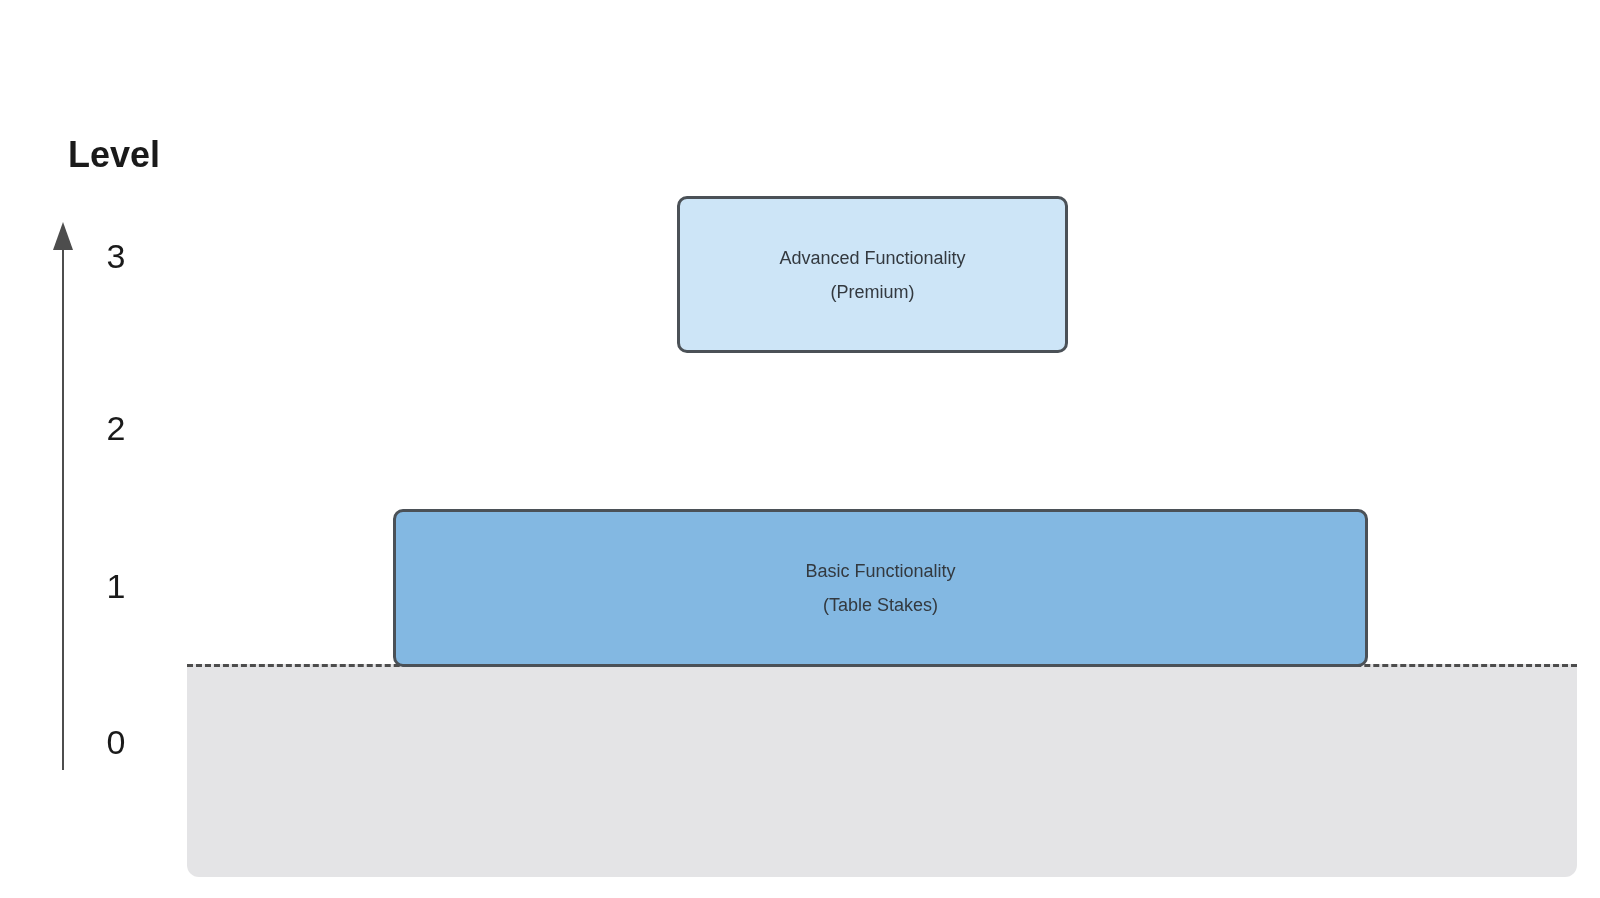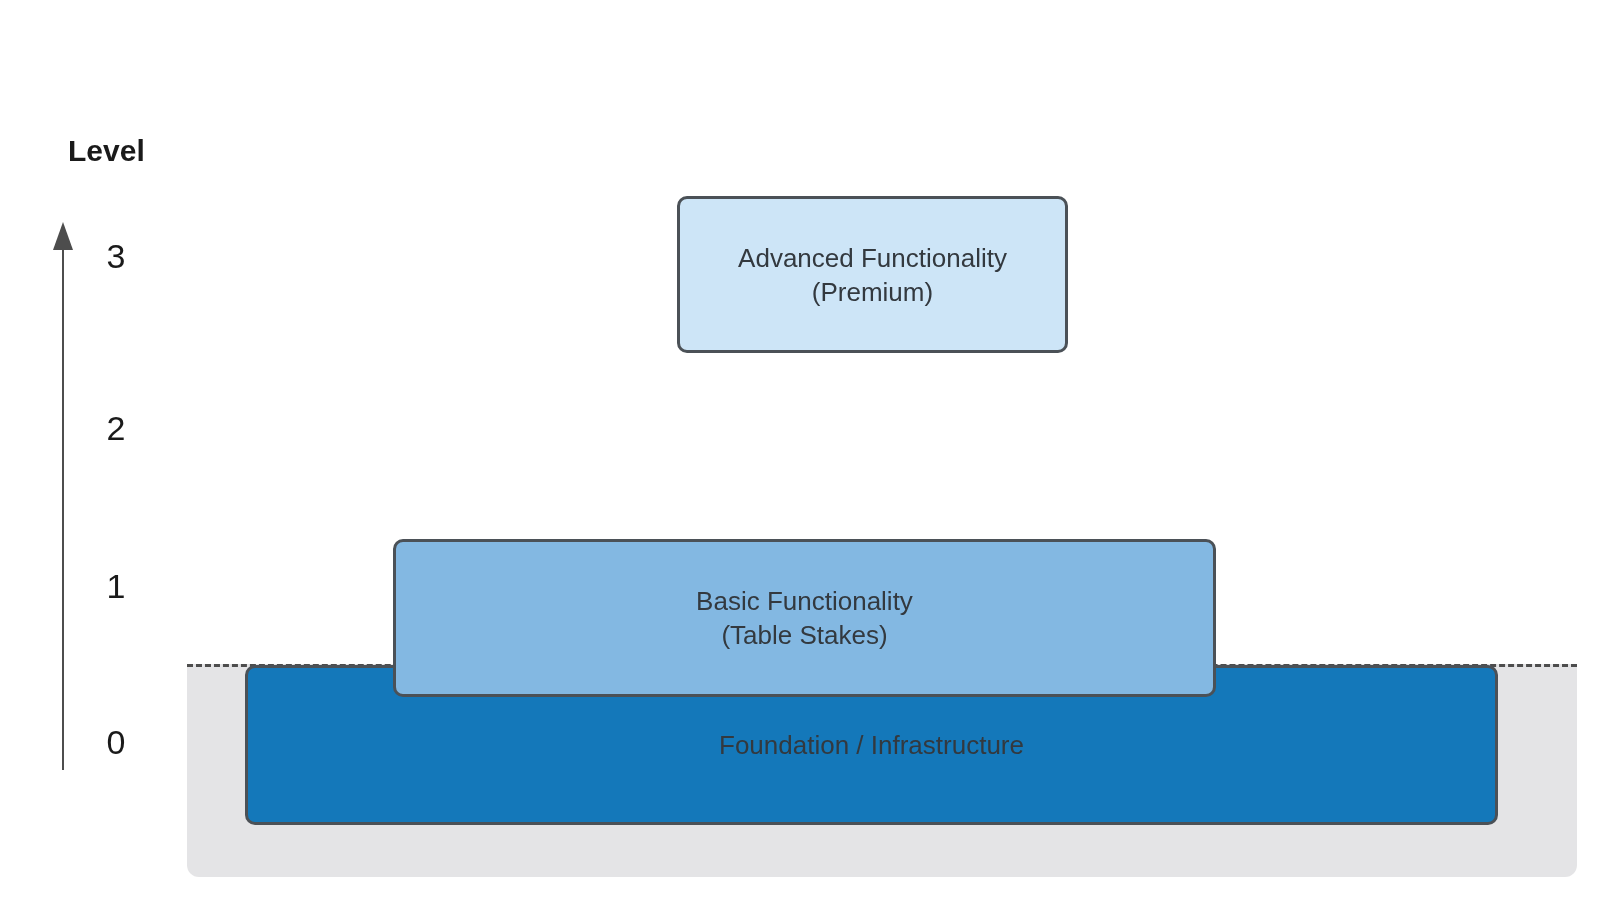--- a/index.html
+++ b/index.html
@@ -14,21 +14,21 @@
     height: 898px;
     background: #ffffff;
     overflow: hidden;
   }
 
   
   .axis-title {
     position: absolute;
     left: 68px;
     top: 134px;
-    font-size: 30px;
+    font-size: 36px;
     font-weight: bold;
     color: #1a1a1a;
     white-space: nowrap;
   }
   .axis-line {
     position: absolute;
     left: 62px;
     top: 240px;
     width: 2px;
     height: 530px;
@@ -72,46 +72,45 @@
   
   .pbox {
     position: absolute;
     box-sizing: border-box;
     border: 3px solid #4b5157;
     border-radius: 10px;
     display: flex;
     align-items: center;
     justify-content: center;
     text-align: center;
-    font-size: 26px;
+    font-size: 18px;
     line-height: 34px;
     color: #33393f;
     white-space: pre-line;
   }
   .pbox-3 { left: 677px; top: 196px; width: 391px; height: 157px; }
   .pbox-2 { left: 523px; top: 352px; width: 688px; height: 158px; }
-  .pbox-1 { left: 393px; top: 539px; width: 823px; height: 158px; }
+  .pbox-1 { left: 393px; top: 509px; width: 975px; height: 158px; }
   .pbox-0 { left: 245px; top: 665px; width: 1253px; height: 160px; }
 </style>
 </head>
 <body>
 
 <div id="canvas">
 
   <div class="axis-title">Level</div>
   <div class="axis-arrowhead"></div>
   <div class="axis-line"></div>
   <div class="tick tick-3">3</div>
   <div class="tick tick-2">2</div>
   <div class="tick tick-1">1</div>
   <div class="tick tick-0">0</div>
 
   <div class="base-band" style="background-color: rgb(228, 228, 230);"></div>
 
-  <div class="pbox pbox-0" style="background-color: rgb(20, 120, 186);">Foundation / Infrastructure</div>
 
   <div class="pbox pbox-1" style="background-color: rgb(131, 184, 226);">Basic Functionality
 (Table Stakes)</div>
 
 
   <div class="pbox pbox-3" style="background-color: rgb(205, 229, 247);">Advanced Functionality
 (Premium)</div>
 
 </div>
 

